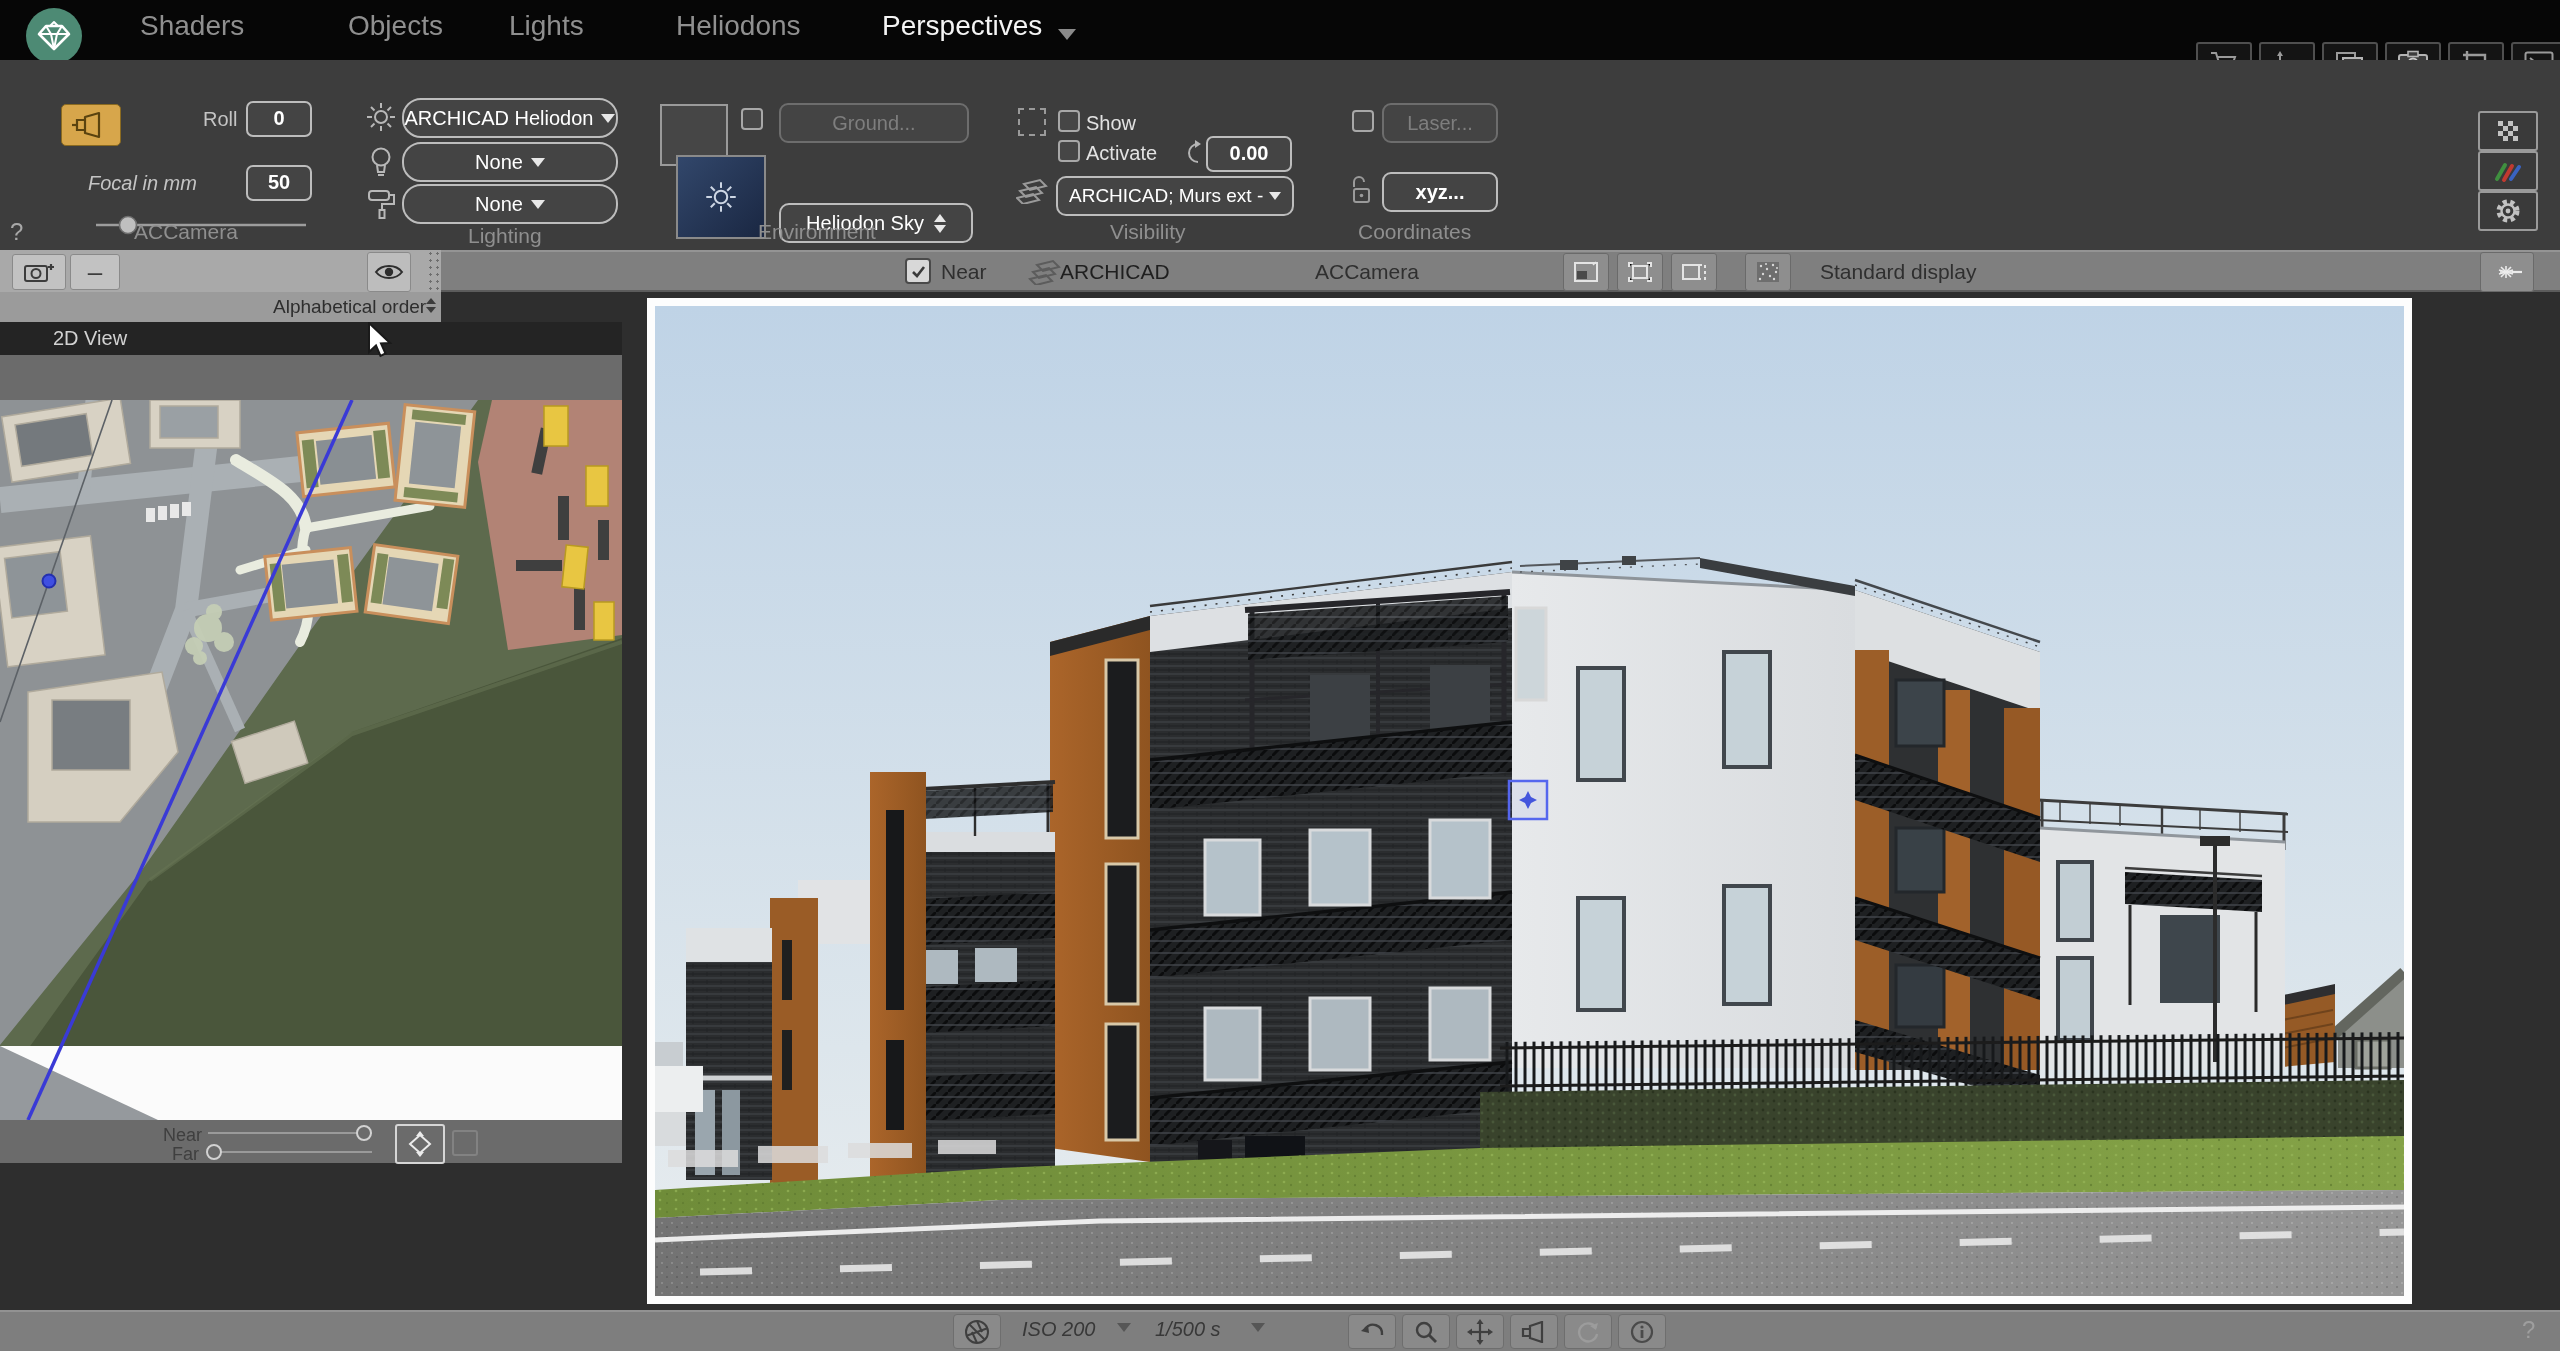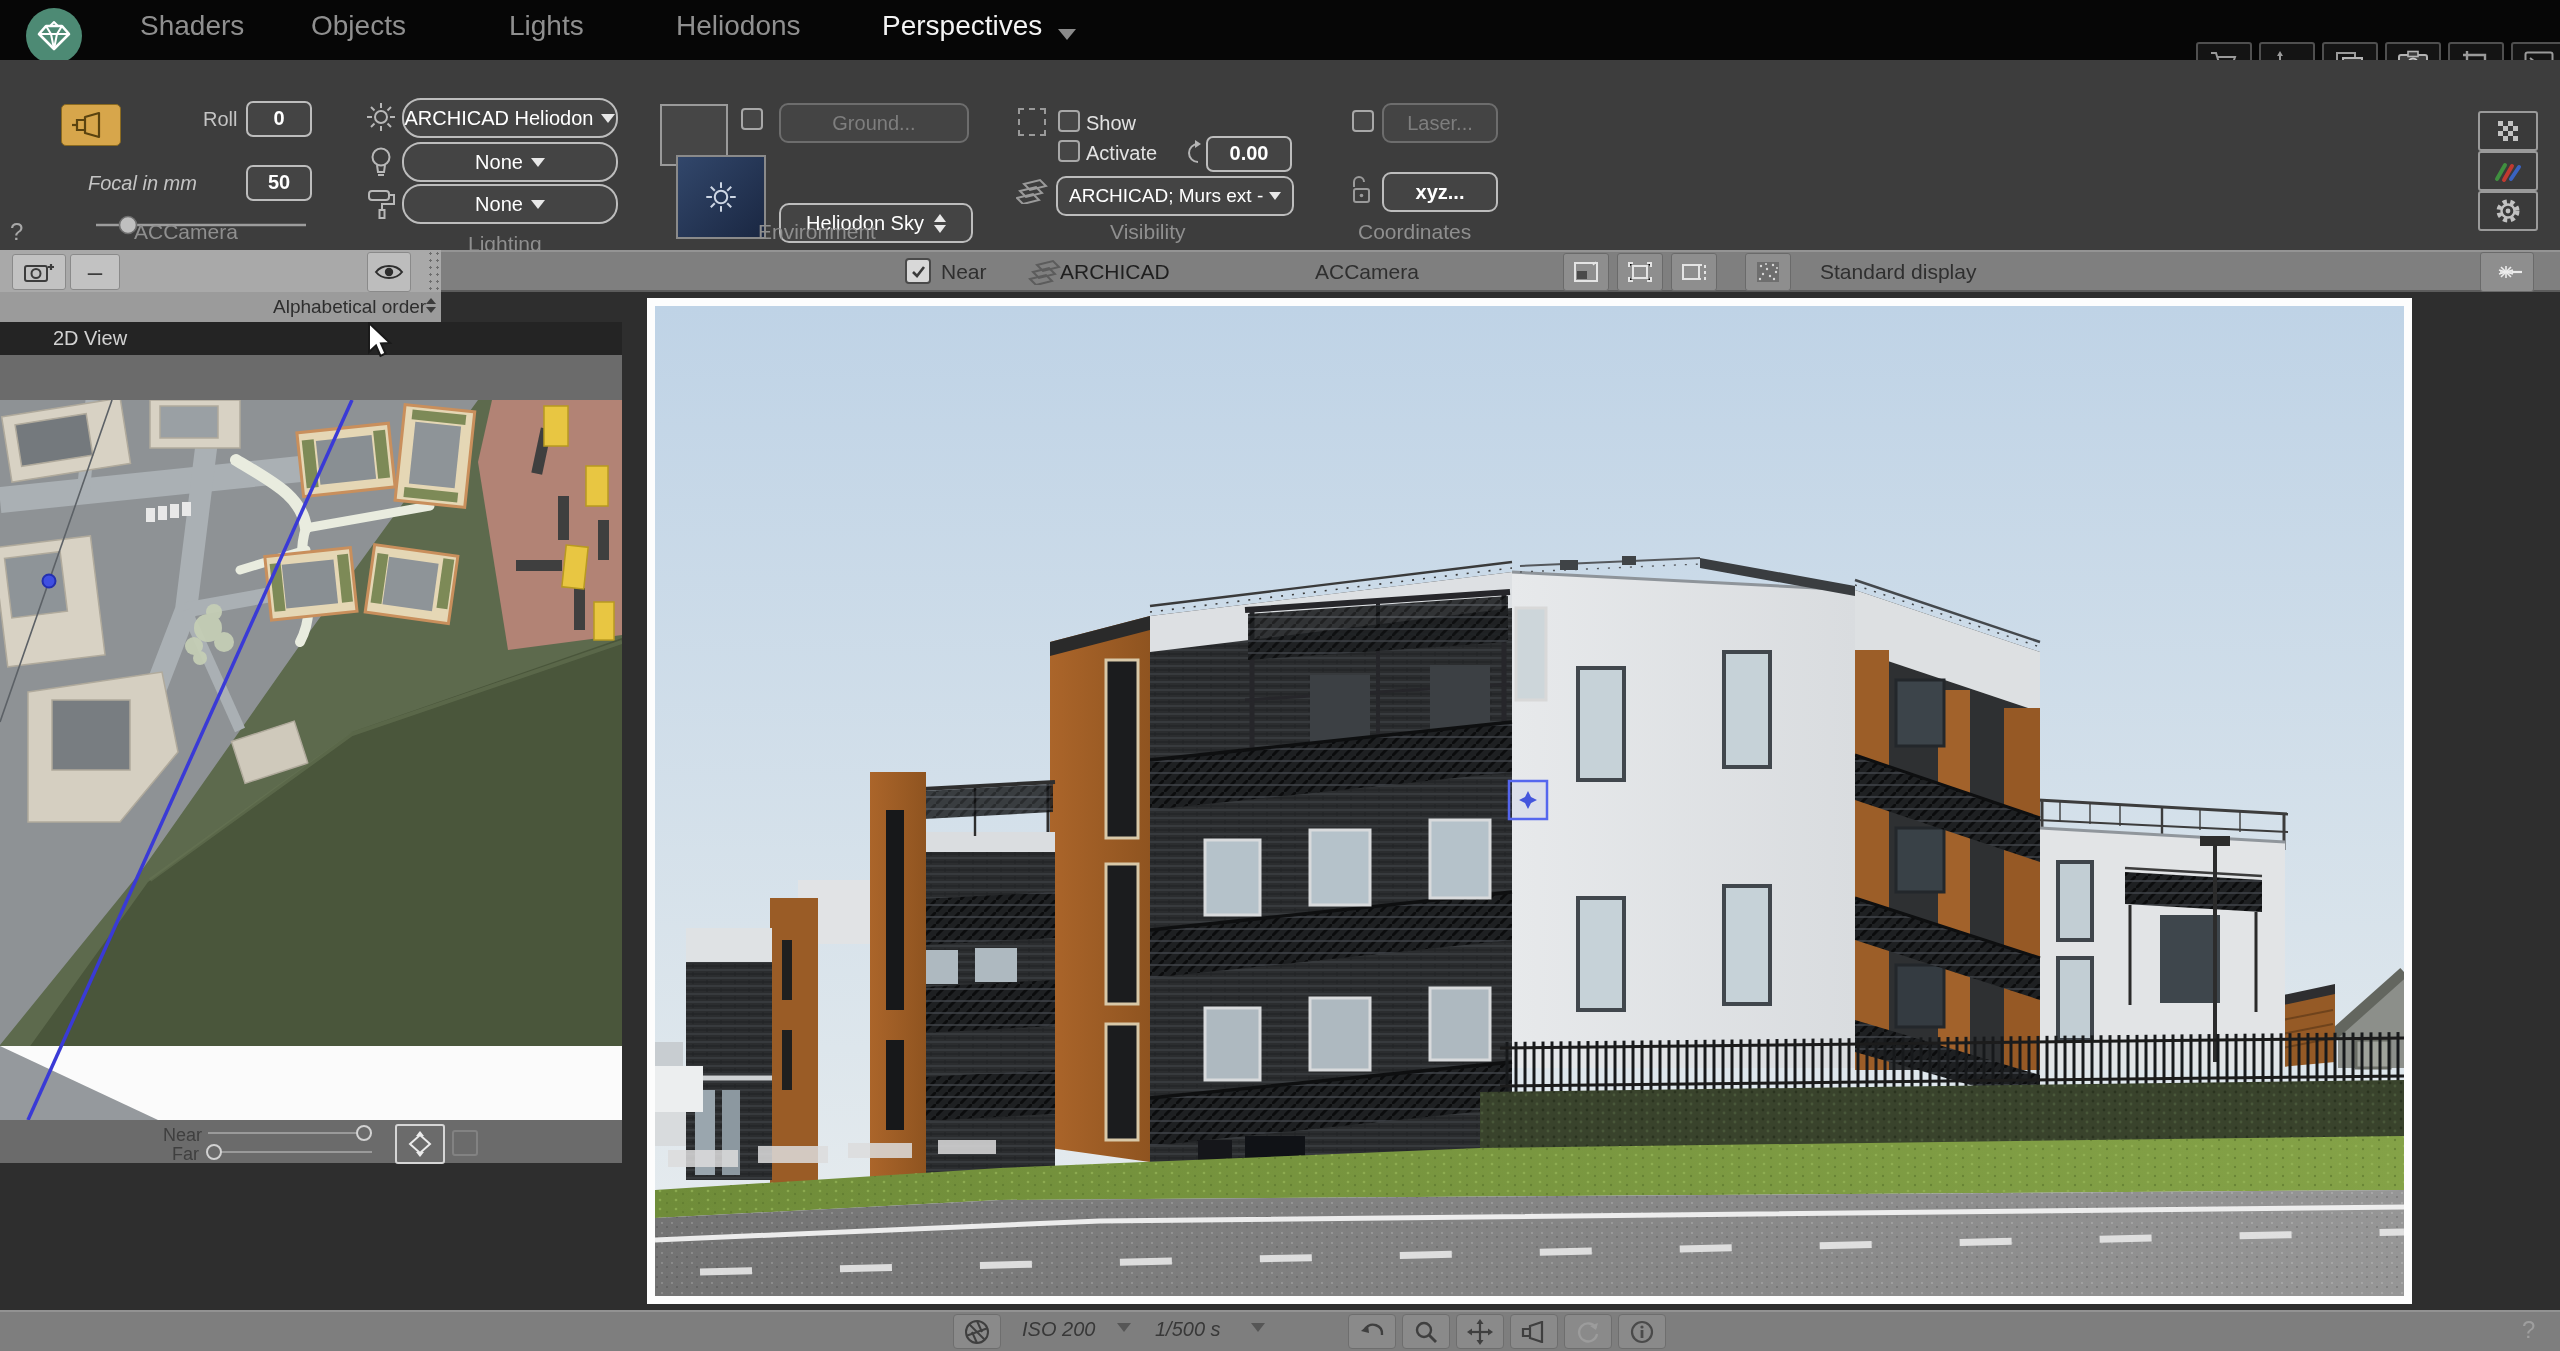--- a/index.html
+++ b/index.html
@@ -86,21 +86,21 @@
 <div class="abs topbar">
   <div class="abs logo">
     <svg width="40" height="40" viewBox="0 0 40 40">
       <path d="M12 10 L28 10 L35 18 L20 33 L5 18 Z" fill="none" stroke="#fff" stroke-width="2.6" stroke-linejoin="round"></path>
       <path d="M5 18 L35 18 M12 10 L17 18 L20 33 M28 10 L23 18 L20 33 M16 10 L20 6 L24 10" fill="none" stroke="#fff" stroke-width="2" stroke-linejoin="round"></path>
     </svg>
   </div>
   <div class="abs tab" style="left:140px;">
       <span>Shaders</span>
     </div>
-  <div class="abs tab" style="left:311px;justify-content:center;">
+  <div class="abs tab" style="left:348px;justify-content:center;">
       <span>Objects</span>
     </div>
   <div class="abs tab" style="left:509px;">
       <span>Lights</span>
     </div>
   <div class="abs tab" style="left:676px;">
       <span>Heliodons</span>
     </div>
   <div class="abs tab active" style="left:882px;">
       <span>Perspectives</span>
@@ -199,21 +199,21 @@
   </div>
   <svg class="abs" style="left:366px;top:128px;" width="30" height="32" viewBox="0 0 30 32">
     <rect x="3" y="3" width="20" height="9" rx="3" fill="none" stroke="#b8b8b8" stroke-width="2"></rect>
     <path d="M23 7 H28 V16 H16 V22" fill="none" stroke="#b8b8b8" stroke-width="2"></path>
     <rect x="13.5" y="22" width="5" height="8" fill="none" stroke="#b8b8b8" stroke-width="2"></rect>
   </svg>
   <div class="abs pill" style="left:402px;top:124px;width:212px;height:36px;">
     <span>None</span>
       <span class="caret-down" style="margin-left:8px;"></span>
   </div>
-  <span class="abs seclbl" style="left:468px;top:172px;">Lighting</span>
+  <span class="abs seclbl" style="left:468px;top:164px;">Lighting</span>
 
   <div class="abs" style="left:660px;top:44px;width:64px;height:58px;border:2px solid #9a9a9a;background:#464646;"></div>
   <div class="abs" style="left:676px;top:95px;width:86px;height:80px;border:2px solid #8a8a8a;background:linear-gradient(135deg,#32476b,#1a2742);display:flex;align-items:center;justify-content:center;">
     <svg width="34" height="34" viewBox="0 0 30 30">
       <circle cx="15" cy="15" r="5.5" fill="none" stroke="#cdd6e4" stroke-width="1.8"></circle>
       <g stroke="#cdd6e4" stroke-width="1.8">
           <line x1="15" y1="2" x2="15" y2="7"></line>
           <line x1="15" y1="23" x2="15" y2="28"></line>
           <line x1="2" y1="15" x2="7" y2="15"></line>
           <line x1="23" y1="15" x2="28" y2="15"></line>

